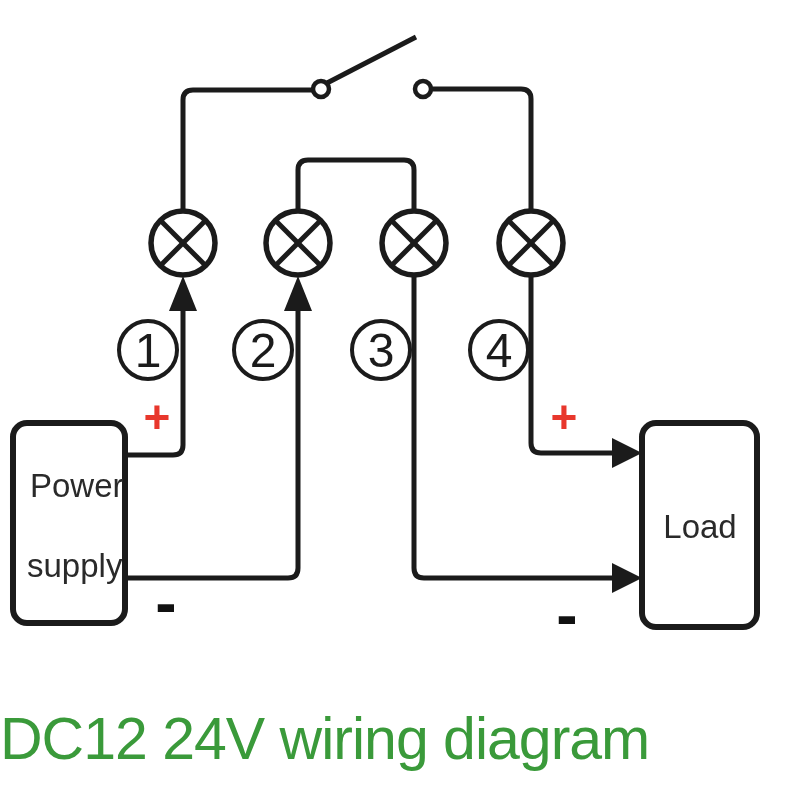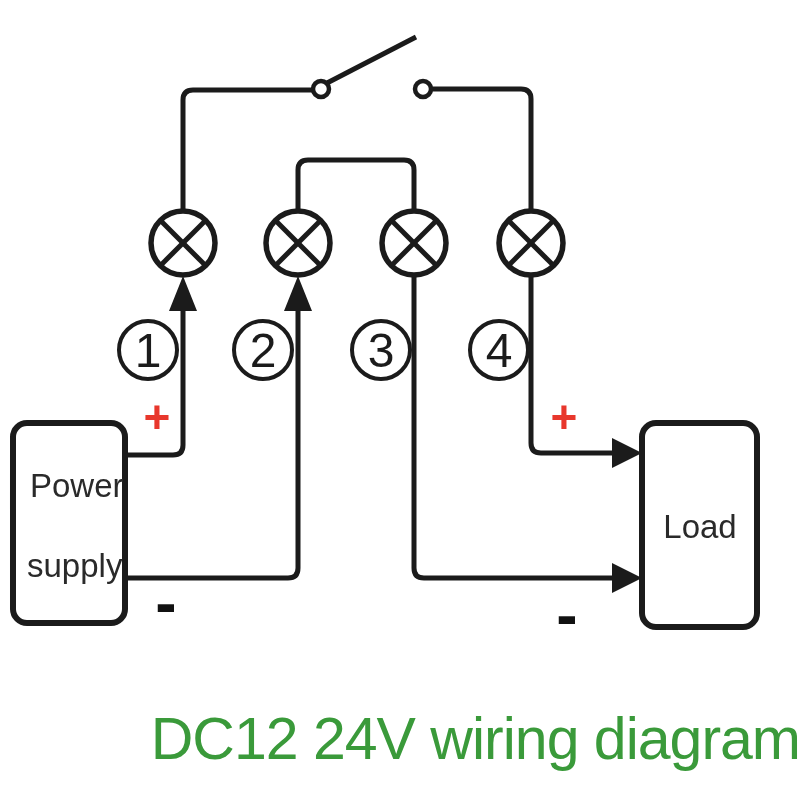--- a/index.html
+++ b/index.html
@@ -10,21 +10,21 @@
     height: 800px;
     background: #ffffff;
     overflow: hidden;
   }
   .diagram-svg { position: absolute; top: 0; left: 0; }
   .title {
     position: absolute;
     top: 704px;
     left: 0;
     width: 800px;
-    text-align: right;
+    text-align: left;
     font-size: 59px;
     line-height: 70px;
     letter-spacing: -1px;
     color: #3a9a3a;
     white-space: nowrap;
   }
   .wire { fill: none; stroke: #1b1b1b; stroke-width: 5; }
   .boxlabel { fill: #2a2a2a; font-size: 33px; }
   .badge-digit { fill: #1b1b1b; font-size: 48px; text-anchor: middle; }
   .plus { font-size: 46px; font-weight: bold; text-anchor: middle; }

